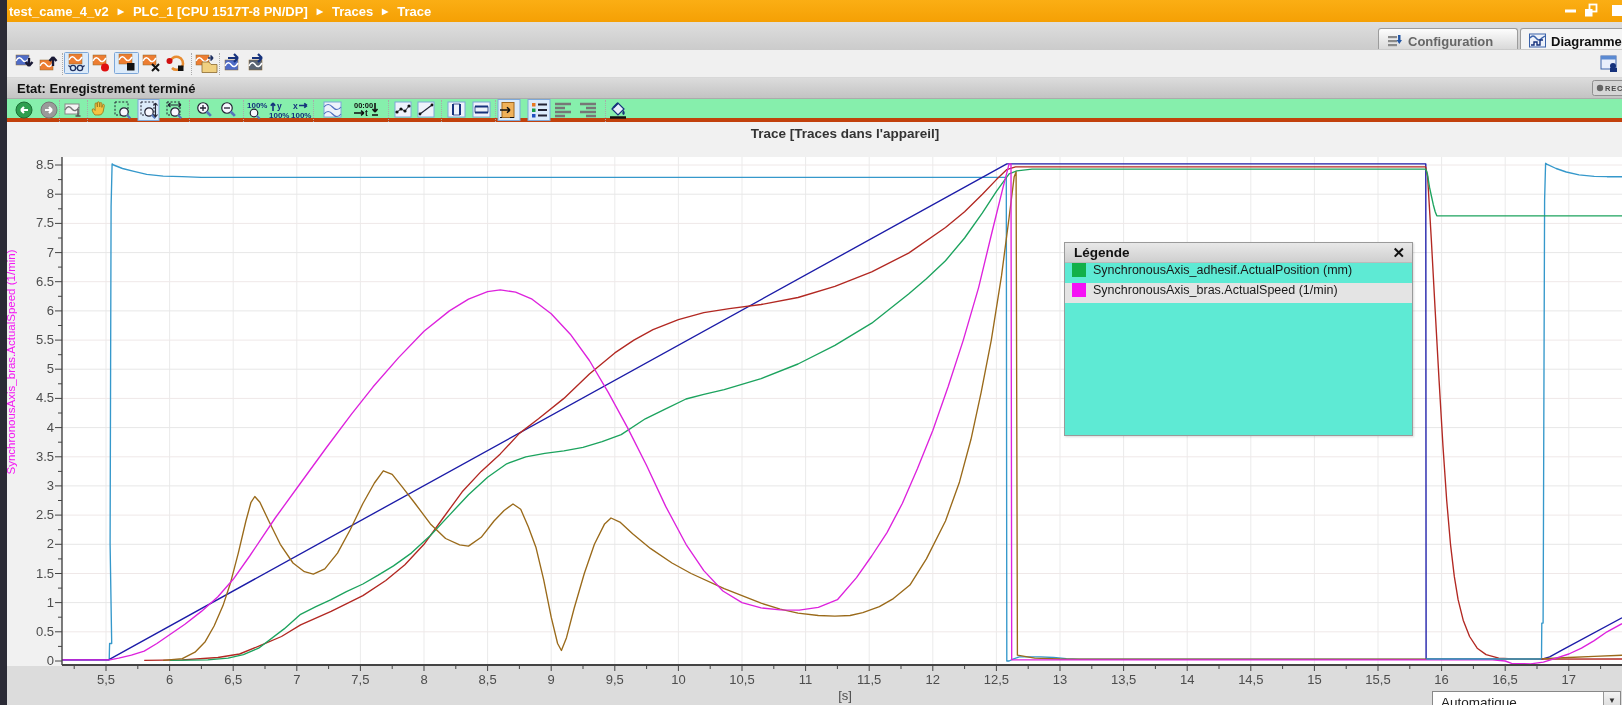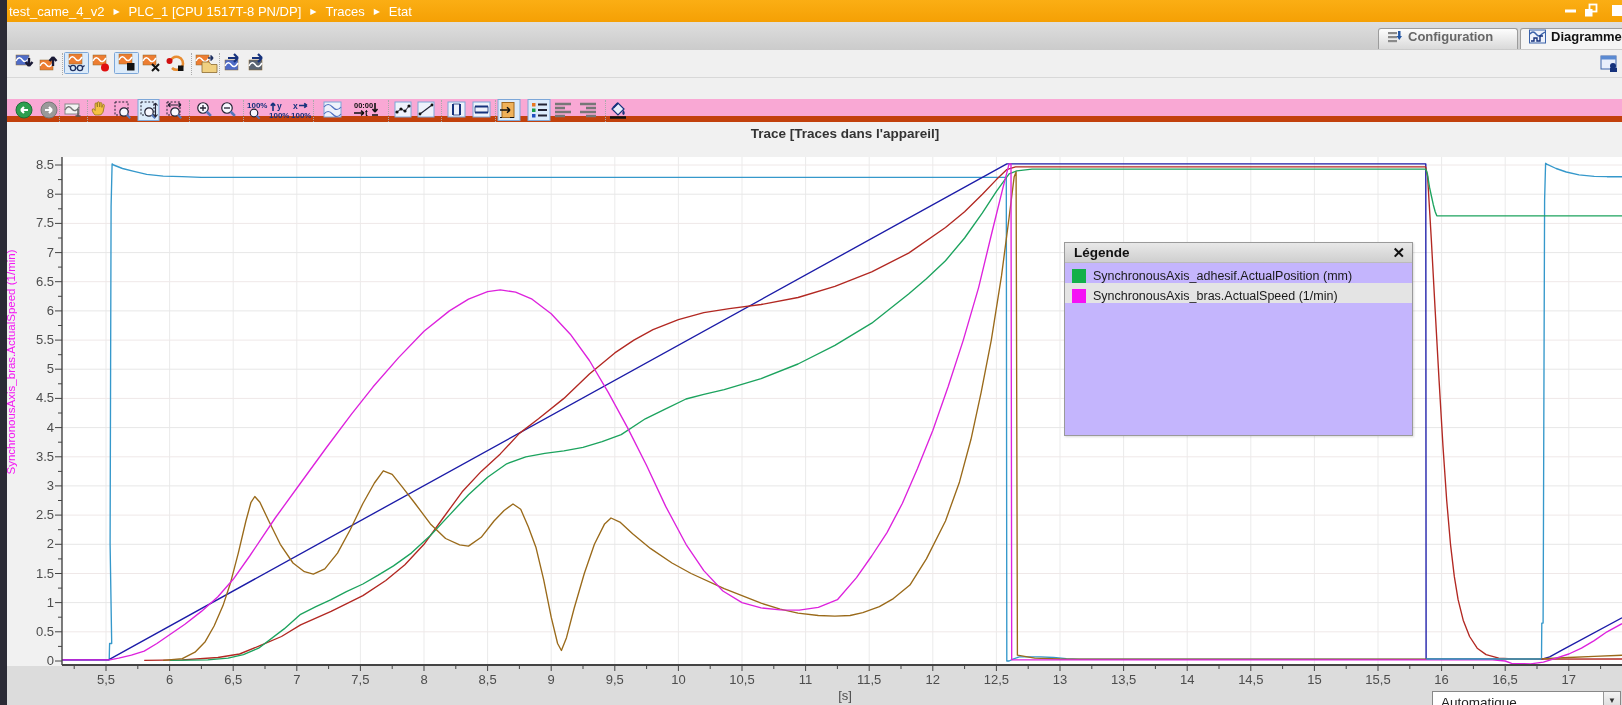--- a/index.html
+++ b/index.html
@@ -1,55 +1,55 @@
 <!DOCTYPE html>
 <html><head><meta charset="utf-8"><style>
 *{margin:0;padding:0;box-sizing:border-box}
 html,body{width:1622px;height:705px;overflow:hidden;font-family:"Liberation Sans",sans-serif;background:#f0f0f0}
 .abs{position:absolute}
 #stage{position:relative;width:1622px;height:705px}
 #leftstrip{position:absolute;left:0;top:0;width:7px;height:705px;background:#2b2b36;z-index:30}
-#titlebar{position:absolute;left:7px;top:0;width:1615px;height:22px;background:linear-gradient(#fbae14,#f5a004);color:#fff;font-size:13px;font-weight:normal;z-index:25}
+#titlebar{position:absolute;left:7px;top:0;width:1615px;height:22px;background:linear-gradient(#fbae14,#f5a004);color:#fff;font-size:13px;font-weight:bold;z-index:25}
 #titlebar .bc{position:absolute;left:2px;top:3.5px;display:flex;gap:9px;align-items:center;white-space:nowrap}
 #titlebar .sep{font-size:8px;position:relative;top:0px}
 #tabrow{position:absolute;left:7px;top:22px;width:1615px;height:28px;background:linear-gradient(#dedede,#cbcbcb)}
-.tab{position:absolute;top:6px;height:21px;font-size:13px;font-weight:bold;display:flex;align-items:flex-start;gap:5px;padding:0 8px;border:1px solid #9c9c9c;border-bottom:none;border-radius:3px 3px 0 0}
+.tab{position:absolute;top:6px;height:21px;font-size:13px;font-weight:bold;display:flex;align-items:flex-end;gap:5px;padding:0 8px;border:1px solid #9c9c9c;border-bottom:none;border-radius:3px 3px 0 0}
 #tab-conf{left:1371px;width:140px;background:linear-gradient(#fdfdfd,#d9d9d9);color:#666}
 #tab-diag{left:1513px;width:112px;background:#f5f5f5;color:#111}
 #toolbar1{position:absolute;left:7px;top:50px;width:1615px;height:28px;background:#f0f0f0;border-bottom:1px solid #d8d8d8}
 #statusbar{position:absolute;left:7px;top:78px;width:1615px;height:21px;background:linear-gradient(#dcdcdc,#c3c3c3);border-bottom:1px solid #ababab;color:#111;font-size:13px;font-weight:bold}
 #statusbar span{position:absolute;left:10px;top:3px}
-#toolbar2{position:absolute;left:7px;top:99px;width:1615px;height:23px;background:#f9a8d4;border-bottom:6px solid #c2410c}
+#toolbar2{position:absolute;left:7px;top:99px;width:1615px;height:23px;background:#86efac;border-bottom:4px solid #c2410c}
 #charttitle{position:absolute;left:0;top:126px;width:1690px;text-align:center;font-size:13.5px;font-weight:bold;color:#333;z-index:5}
 #chartbg{position:absolute;left:7px;top:122px;width:1615px;height:583px;background:#f1f1f1}
 #xaxisbg{position:absolute;left:7px;top:666px;width:1615px;height:39px;background:#dcdcdc}
 #ylabel{position:absolute;left:-159px;top:356px;width:340px;text-align:center;font-size:11.5px;color:#f317f3;transform:rotate(-90deg);z-index:6}
 #combo{position:absolute;left:1432px;top:691px;width:189px;height:20px;background:#fff;border:1px solid #888;font-size:13.5px;color:#222;z-index:8}
 #combo .tx{position:absolute;left:8px;top:3px}
 #combo .btn{position:absolute;right:0;top:0;width:17px;height:18px;background:linear-gradient(#f4f4f4,#d8d8d8);border-left:1px solid #999;font-size:8px;color:#333;text-align:center;line-height:18px}
-#legend{position:absolute;left:1064px;top:242px;width:349px;height:194px;background:#c4b5fd;border:1px solid #9a9a9a;box-shadow:1px 1px 2px rgba(0,0,0,.15);z-index:10}
+#legend{position:absolute;left:1064px;top:242px;width:349px;height:194px;background:#5eead4;border:1px solid #9a9a9a;box-shadow:1px 1px 2px rgba(0,0,0,.15);z-index:10}
 #legend .hd{height:20px;background:linear-gradient(#e8e8e8,#cfcfcf);border-bottom:1px solid #bbb;font-size:13.5px;font-weight:bold;color:#111;padding:2px 0 0 9px;position:relative}
 #legend .x{position:absolute;right:7px;top:1px;font-size:15px;font-weight:bold;color:#111}
-#legend .row{height:20px;display:flex;align-items:flex-end;font-size:12.5px;color:#1a1a1a;padding-left:7px;gap:7px}
+#legend .row{height:20px;display:flex;align-items:flex-start;font-size:12.5px;color:#1a1a1a;padding-left:7px;gap:7px}
 #legend .row.hl{background:#e4e4e4}
 #legend .sw{width:14px;height:14px;display:inline-block}
 .tsep{display:inline-block;width:1px;height:22px;border-left:1px dotted #aaa;vertical-align:top}
 </style></head>
 <body>
 <div id="stage">
 <div id="leftstrip"></div>
 <div id="titlebar">
   <div class="bc">
         <span>test_came_4_v2</span>
         <span class="sep">▶</span>
         <span>PLC_1 [CPU 1517T-8 PN/DP]</span>
         <span class="sep">▶</span>
         <span>Traces</span>
         <span class="sep">▶</span>
-        <span>Etat</span>
+        <span>Trace</span>
       </div>
   <svg class="abs" style="right:0;top:0" width="58" height="22">
     <rect x="1" y="9.5" width="11" height="3" fill="#fff"></rect>
     <rect x="25.5" y="4.5" width="7" height="7" fill="none" stroke="#fff" stroke-width="1.8"></rect>
     <rect x="21" y="9" width="7.5" height="7.5" fill="#fff"></rect>
     <rect x="48" y="5" width="10" height="11" fill="#fff"></rect>
   </svg>
 </div>
 <div id="tabrow">
   <div class="tab" id="tab-conf"><svg width="16" height="16" viewBox="0 0 16 16">
@@ -98,20 +98,28 @@
         <rect x="218" y="10" width="13" height="10" fill="#4f6cc8" stroke="#8c6a30" stroke-width="0.5"></rect>
         <path d="M218 16 q3 -6 6.5 -1 q3 4 6.5 -2" fill="none" stroke="#fff" stroke-width="1.5"></path>
         <path d="M221 8 h10 m0 0 l-4 -4 m4 4 l-4 4" stroke="#16327c" stroke-width="2.2" fill="none"></path>
         <rect x="242" y="10" width="13" height="10" fill="#5a6472" stroke="#8c6a30" stroke-width="0.5"></rect>
         <path d="M242 16 q3 -6 6.5 -1 q3 4 6.5 -2" fill="none" stroke="#fff" stroke-width="1.5"></path>
         <path d="M245 8 h10 m0 0 l-4 -4 m4 4 l-4 4" stroke="#16327c" stroke-width="2.2" fill="none"></path>
       </svg>
       <span class="tsep" style="position:absolute;left:55px;top:3px"></span>
       <span class="tsep" style="position:absolute;left:184px;top:3px"></span>
       <span class="tsep" style="position:absolute;left:212px;top:3px"></span>
+    </div>
+<div id="statusbar">
+      <span>Etat: Enregistrement terminé</span>
+      <svg id="recbadge2" style="position:absolute;left:1585px;top:2px" width="36" height="17">
+        <rect x="0.5" y="0.5" width="34" height="15" rx="2" fill="#d6d6d6" stroke="#8f8f8f"></rect>
+        <circle cx="8" cy="8" r="3.2" fill="#666"></circle>
+        <text x="13" y="11" font-size="7.5" font-weight="bold" fill="#4a4a4a" letter-spacing="0.8" font-family="Liberation Sans">REC</text>
+      </svg>
     </div>
 <div id="toolbar2">
       <svg width="640" height="23" style="position:absolute;left:0;top:0">
         <rect x="131" y="0.5" width="21" height="21" fill="#dcebfa" stroke="#7da7d8"></rect>
         <rect x="491" y="0.5" width="22" height="21" fill="#dcebfa" stroke="#7da7d8"></rect>
         <rect x="521" y="0.5" width="22" height="21" fill="#dcebfa" stroke="#7da7d8"></rect>
         <circle cx="17" cy="11" r="8" fill="#2e9e4f" stroke="#1c6e36"></circle>
         <path d="M21 11 h-7 m0 0 l3 -3 m-3 3 l3 3" stroke="#fff" stroke-width="2.2" fill="none"></path>
         <circle cx="42" cy="11" r="8" fill="#9a9a9a" stroke="#777"></circle>
         <path d="M38 11 h7 m0 0 l-3 -3 m3 3 l-3 3" stroke="#fff" stroke-width="2.2" fill="none"></path>

